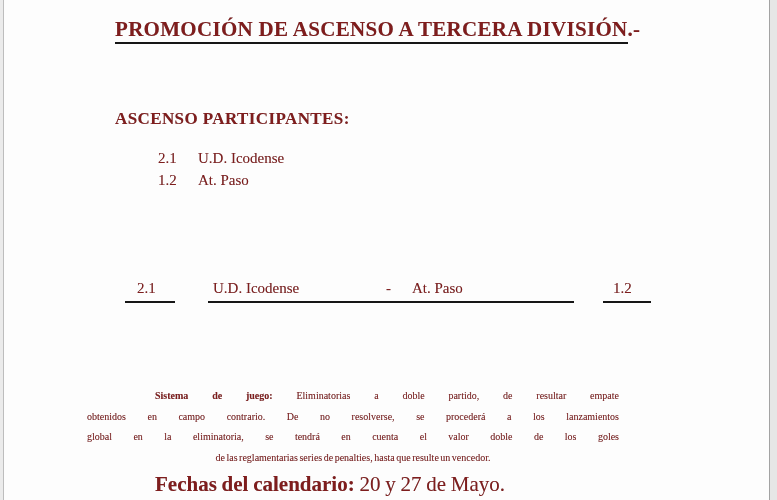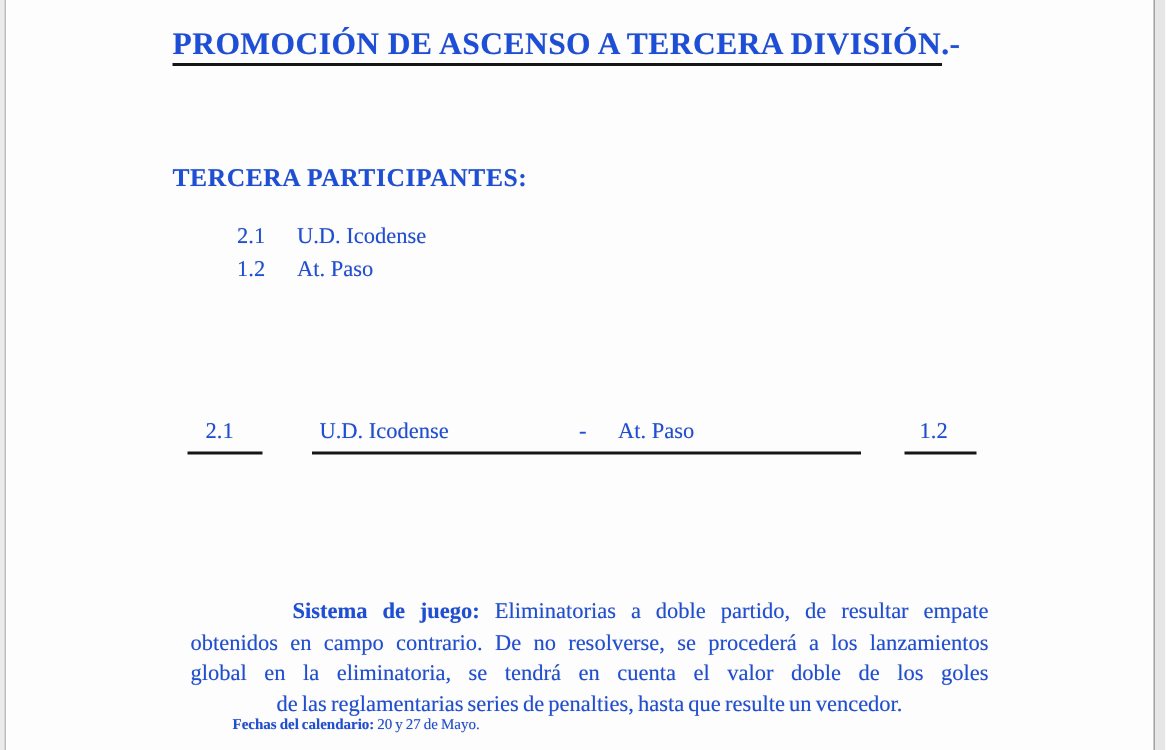--- a/index.html
+++ b/index.html
@@ -22,21 +22,21 @@
   }
   .gutter-right {
     position: absolute; right: 0; top: 0; bottom: 0;
     width: 8px;
     background: #e6e6e6;
     border-left: 1px solid #a3a3a3;
   }
   .page {
     position: absolute; left: 5px; right: 9px; top: 0; bottom: 0;
     background: #fdfdfd;
-    color: #1d4ed8;
+    color: #7f1d1d;
     text-shadow: 0 0 0.6px rgba(40,40,40,0.35);
   }
   .doc-title {
     position: absolute; left: 110px; top: 17px;
     font-size: 21px; font-weight: bold;
     letter-spacing: 0.3px;
     white-space: nowrap;
   }
   .doc-title .u {
     border-bottom: 2px solid #161616;
@@ -58,53 +58,52 @@
   .tie-text {
     position: absolute; top: 279px;
     font-size: 15px; line-height: 18px;
     white-space: nowrap;
   }
   .tie-line {
     position: absolute; top: 301px; height: 2px;
     background: #161616;
   }
   .system-paragraph {
-    position: absolute; left: 82px; top: 398px;
+    position: absolute; left: 82px; top: 386px;
     width: 532px;
-    font-size: 15px; line-height: 20.5px;
+    font-size: 10px; line-height: 20.5px;
     word-spacing: -1px;
-    margin-left: 40px;
   }
   .pline { text-align: justify; text-align-last: justify; }
   .pline.first { text-indent: 68px; }
   .pline.last { text-align: center; text-align-last: auto; }
   .dates-line {
     position: absolute; left: 82px; top: 474px;
     width: 532px;
-    font-size: 10px; line-height: 20.5px;
+    font-size: 21px; line-height: 20.5px;
     text-indent: 68px;
     word-spacing: -0.5px;
     white-space: nowrap;
   }
   .b { font-weight: bold; }
 </style>
 </head>
 <body>
 
 <div class="viewer">
   <div class="gutter-left"></div>
   <div class="gutter-right"></div>
 
   <div class="page">
 
     <div class="doc-title">
       <span class="u">PROMOCIÓN DE ASCENSO A TERCERA DIVISIÓN</span><span>.-</span>
     </div>
 
-    <div class="clubs-heading">TERCERA PARTICIPANTES:</div>
+    <div class="clubs-heading">ASCENSO PARTICIPANTES:</div>
 
     <div class="clubs-list">
       <div class="club-row">
         <span class="club-num">2.1</span>
         <span>U.D. Icodense</span>
       </div>
       <div class="club-row">
         <span class="club-num">1.2</span>
         <span>At. Paso</span>
       </div>

